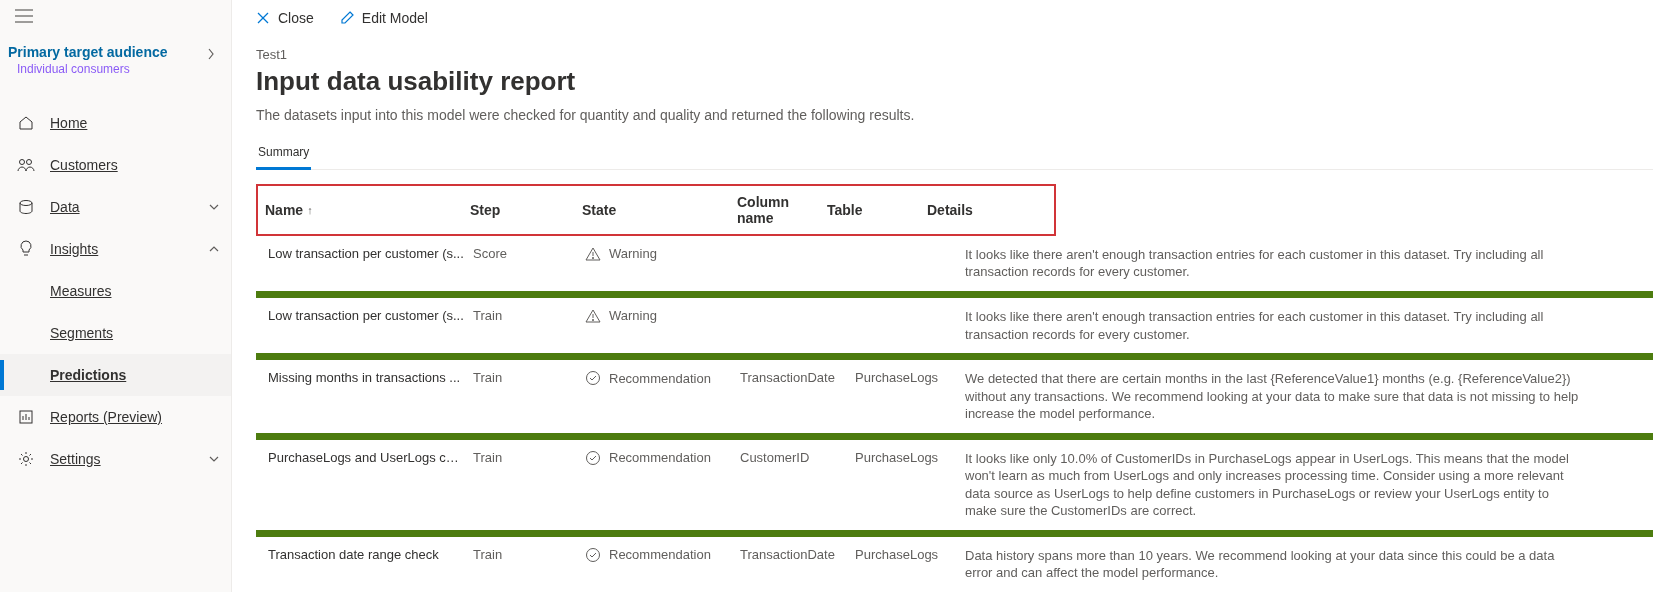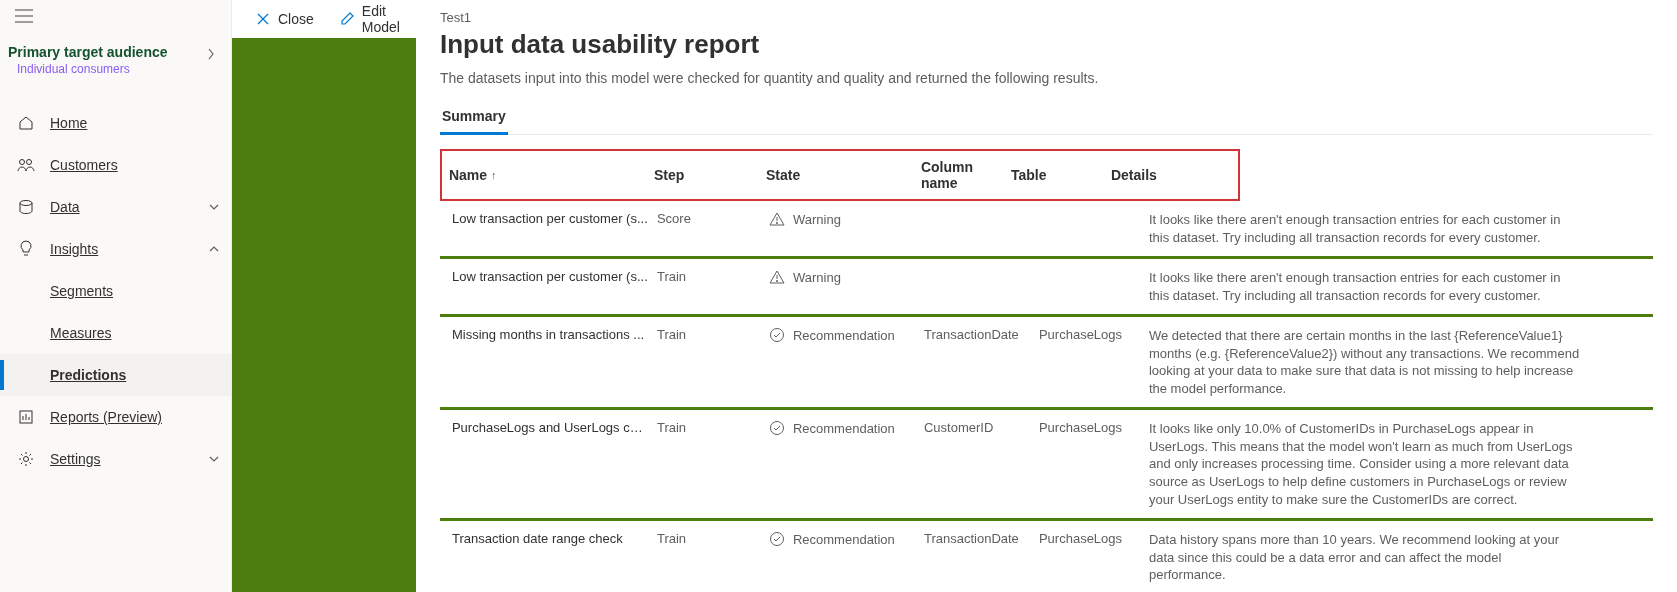--- a/index.html
+++ b/index.html
@@ -30,21 +30,21 @@
     cursor: pointer;
   }
   .hamburger svg { stroke: #605e5c; }
   .audience {
     padding: 12px 16px 8px 8px;
     display: flex;
     align-items: flex-start;
     justify-content: space-between;
     cursor: pointer;
   }
-  .audience .title { font-weight: 600; font-size: 14px; color: #14532d; }
+  .audience .title { font-weight: 600; font-size: 14px; color: #0369a1; }
   .audience .subtitle { font-size: 12px; color: #8b5cf6; margin-top: 2px; margin-left: 9px; }
   .audience .chev { color: #605e5c; font-size: 12px; padding-top: 4px; }
   .nav { margin-top: 18px; text-decoration: underline; }
   .nav-item {
     display: flex;
     align-items: center;
     height: 42px;
     padding: 0 12px 0 16px;
     cursor: pointer;
     color: #323130;
@@ -74,24 +74,23 @@
     position: absolute;
     left: 0; top: 6px; bottom: 6px;
     width: 4px;
     background: #0078d4;
   }
   .nav-sub.active { font-weight: 600; background: #f3f2f1; }
 
   
   .main {
     flex: 1;
-    background: #4d7c0f;
-    display: flex;
-    flex-direction: row;
-    justify-content: space-between;
+    background: #737373;
+    display: flex;
+    flex-direction: column;
   }
   .cmdbar {
     height: 38px;
     display: flex;
     align-items: center;
     padding-left: 14px;
     background: #fff;
   }
   .cmdbtn {
     display: inline-flex;
@@ -108,22 +107,22 @@
     background: #fff;
   }
   .breadcrumb { font-size: 13px; color: #605e5c; margin-bottom: 4px; }
   h1.page-title { font-size: 26px; font-weight: 600; color: #323130; margin-bottom: 10px; }
   .subtitle-text { font-size: 14px; color: #605e5c; margin-bottom: 14px; }
 
   .tabs { display: flex; border-bottom: 1px solid #edebe9; }
   .tab {
     padding: 8px 2px 10px 2px;
     margin-right: 24px;
-    font-size: 14px;
-    font-weight: 700;
+    font-size: 12px;
+    font-weight: 400;
     color: #323130;
     cursor: pointer;
     position: relative;
   }
   .tab.active::after {
     content:"";
     position:absolute;
     left:0; right:0; bottom:-1px;
     height:3px;
     background:#0078d4;
@@ -141,21 +140,21 @@
     color: #323130;
     width: 800px;
   }
   .tbl-head .hcell { display: flex; align-items: center; }
   .sort-arrow { font-size: 11px; margin-left: 4px; color: #605e5c; }
 
   .rows { }
   .row {
     display: flex;
     padding: 10px 12px;
-    border-bottom: 3px solid #4d7c0f;
+    border-bottom: 7px solid #4d7c0f;
     font-size: 13px;
     color: #323130;
     align-items: flex-start;
   }
   .row:last-child { border-bottom: none; }
   .row .c-name   { width: 205px; padding-right: 8px; white-space: nowrap; overflow: hidden; text-overflow: ellipsis; }
   .row .c-step   { width: 112px; color: #605e5c; }
   .row .c-state  { width: 155px; display: flex; align-items: center; color: #605e5c; }
   .row .c-col    { width: 115px; color: #605e5c; }
   .row .c-table  { width: 110px; color: #605e5c; }
@@ -244,24 +243,24 @@
       </span>
       <span class="label">Insights</span>
       <span class="chev">
         <svg width="10" height="6" viewBox="0 0 10 6" fill="none" stroke="#605e5c" stroke-width="1.2">
             <polyline points="1,5 5,1 9,5"></polyline>
           </svg>
       </span>
     </div>
 
     <div class="nav-sub">
+      <span>Measures</span>
+    </div>
+    <div class="nav-sub">
       <span>Segments</span>
-    </div>
-    <div class="nav-sub">
-      <span>Measures</span>
     </div>
     <div class="nav-sub active">
       <span>Predictions</span>
     </div>
 
     <div class="nav-item">
       <span class="ico">
         <svg width="16" height="16" viewBox="0 0 16 16" fill="none" stroke="#323130" stroke-width="1">
             <rect x="2" y="2" width="12" height="12"></rect>
             <line x1="5" y1="11" x2="5" y2="7"></line>

